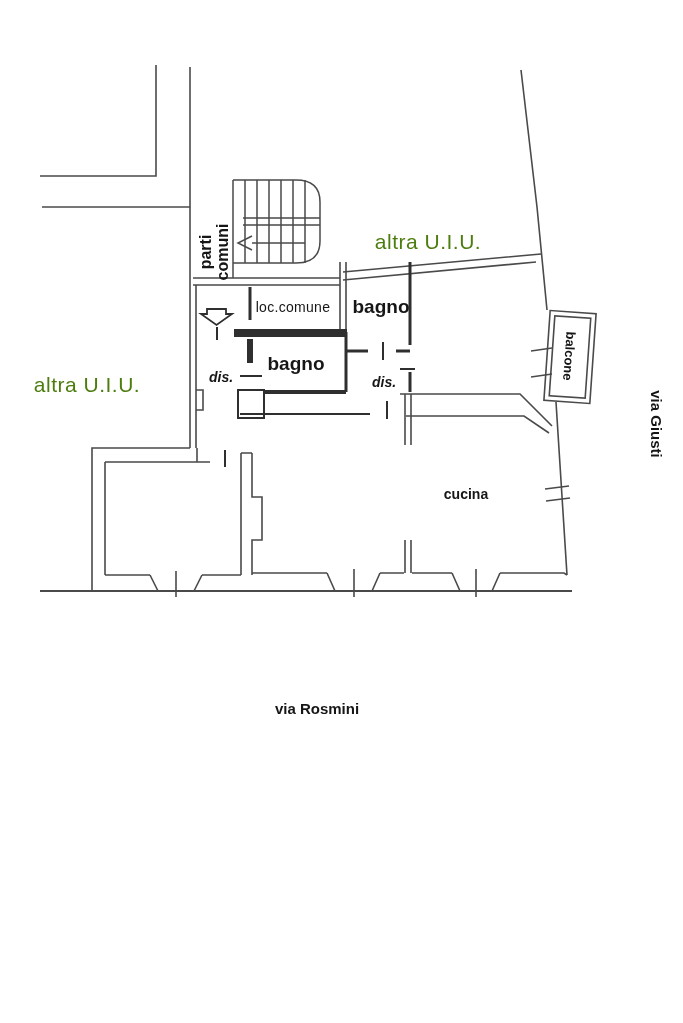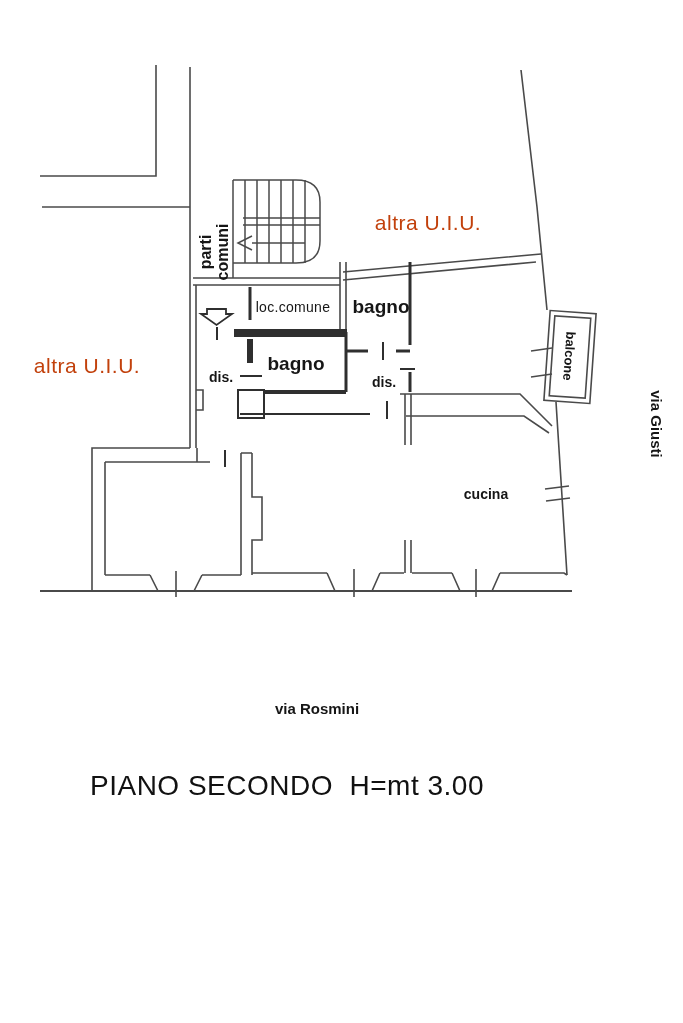--- a/index.html
+++ b/index.html
@@ -1,24 +1,24 @@
 <!DOCTYPE html>
 <html><head>
 <meta charset="utf-8">
 <style>
   html,body{margin:0;padding:0;background:#ffffff;}
   body{width:683px;height:1023px;position:relative;font-family:"Liberation Sans",sans-serif;}
   #canvas{position:absolute;left:0;top:0;width:683px;height:1023px;background:#fff;overflow:hidden;}
   svg{position:absolute;left:0;top:0;}
   .lbl{position:absolute;color:#161616;white-space:nowrap;transform:translate(-50%,-50%);line-height:1.05;}
   .b{font-weight:bold;}
-  .uiu{font-size:21px;letter-spacing:0.5px;color:#c2410c;}
+  .uiu{font-size:21px;letter-spacing:0.5px;color:#4d7c0f;margin-top:19px;}
   .room{font-size:19px;}
   .small{font-size:14px;letter-spacing:0.3px;}
-  .dis{font-size:14px;}
+  .dis{font-size:14px;font-style:italic;}
   .rot90{transform:translate(-50%,-50%) rotate(90deg);}
   .rot94{transform:translate(-50%,-50%) rotate(94deg);}
   .rotm90{transform:translate(-50%,-50%) rotate(-90deg);text-align:center;}
   .street{font-size:15px;}
   .title{position:absolute;font-size:28px;color:#111;white-space:pre;letter-spacing:0.5px;transform:translateY(-50%);}
 </style>
 </head>
 <body>
 
 <div id="canvas">
@@ -98,20 +98,19 @@
   <div class="lbl b rotm90" style="left:215px;top:252px;font-size:16px;">
     <span>parti</span><br>
     <span>comuni</span>
   </div>
 
   <div class="lbl small" style="left:293px;top:307px;">loc.comune</div>
   <div class="lbl b room" style="left:381px;top:307px;">bagno</div>
   <div class="lbl b room" style="left:296px;top:364px;">bagno</div>
   <div class="lbl b dis" style="left:221px;top:377px;">dis.</div>
   <div class="lbl b dis" style="left:384px;top:382px;">dis.</div>
-  <div class="lbl b room" style="left:466px;top:494px;font-size:14px;margin-left:20px;">cucina</div>
+  <div class="lbl b room" style="left:466px;top:494px;font-size:14px;">cucina</div>
   <div class="lbl b rot94" style="left:569px;top:356px;font-size:13px;">balcone</div>
 
   <div class="lbl b street rot90" style="left:656px;top:424px;">via Giusti</div>
   <div class="lbl b street" style="left:317px;top:709px;">via Rosmini</div>
 
-  <div class="title" style="left:90px;top:786px;">PIANO SECONDO  H=mt 3.00</div>
 </div>
 
 </body></html>

